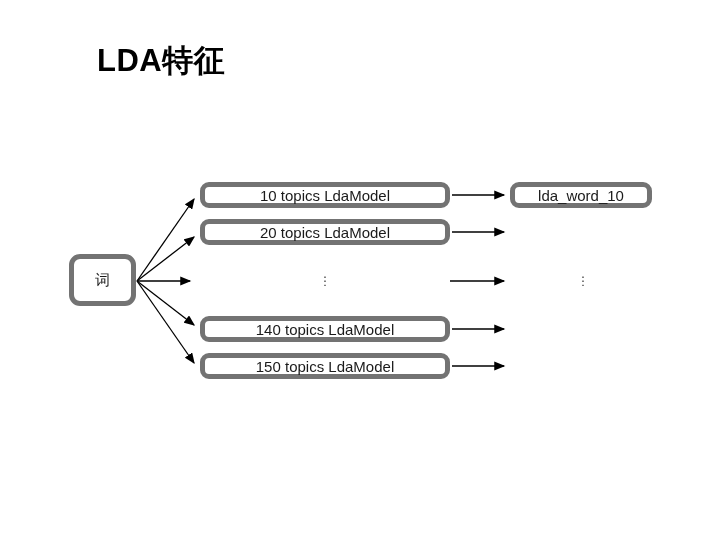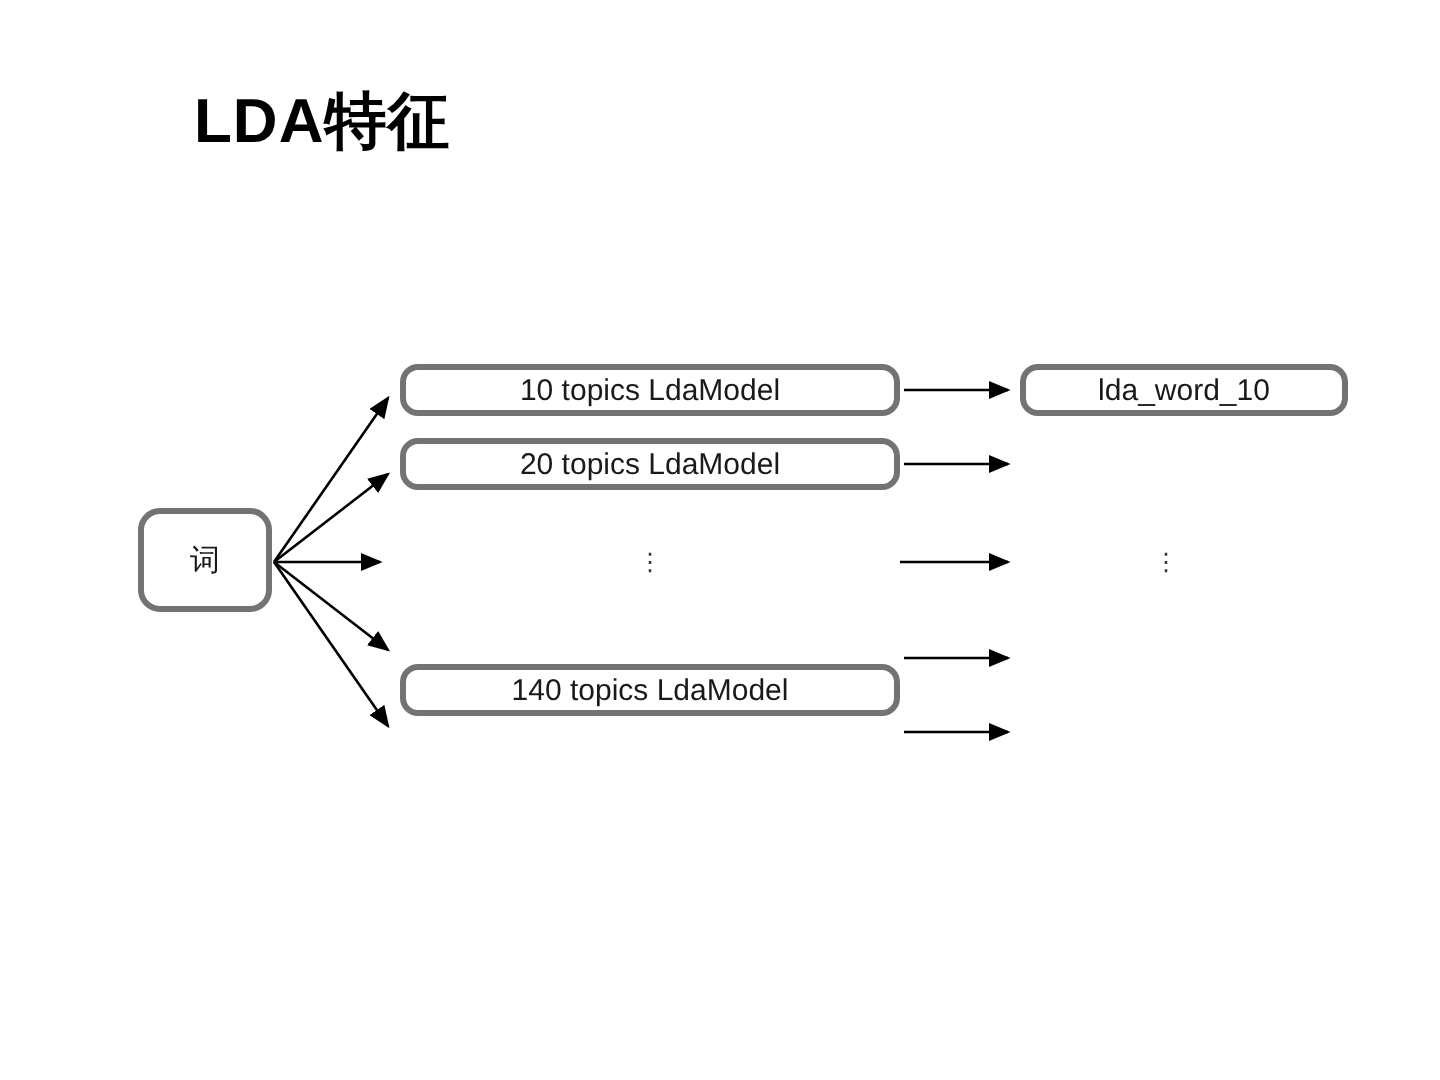--- a/index.html
+++ b/index.html
@@ -24,21 +24,21 @@
     margin-left: 43px;
   }
   .arrow-layer {
     position: absolute;
     left: 0; top: 0;
     width: 720px; height: 540px;
     pointer-events: none;
   }
   .node {
     position: absolute;
-    border: 3px solid #737373;
+    border: 5px solid #737373;
     background: #ffffff;
     color: #1a1a1a;
     display: flex;
     align-items: center;
     justify-content: center;
     white-space: nowrap;
   }
   .source-node {
     left: 69px; top: 254px;
     width: 67px; height: 52px;
@@ -46,27 +46,27 @@
     font-size: 15px;
   }
   .model-node {
     left: 200px;
     width: 250px; height: 26px;
     border-radius: 9px;
     font-size: 15px;
   }
   .output-node {
     left: 510px;
-    width: 164px; height: 26px;
+    width: 142px; height: 26px;
     border-radius: 9px;
     font-size: 15px;
   }
   .row1 { top: 182px; }
   .row2 { top: 219px; text-align: center; }
-  .row4 { top: 316px; margin-top: 16px; }
+  .row4 { top: 316px; }
   .row5 { top: 353px; }
   .ellipsis {
     position: absolute;
     color: #333333;
     font-size: 12px;
     line-height: 1;
     transform: translate(-50%, -50%);
   }
   .ellipsis-left  { left: 325px; top: 281px; }
   .ellipsis-right { left: 583px; top: 281px; }
@@ -103,14 +103,15 @@
   <div class="node model-node row1">10 topics LdaModel</div>
   <div class="node output-node row1">lda_word_10</div>
 
   <div class="node model-node row2">20 topics LdaModel</div>
 
   <div class="ellipsis ellipsis-left">⋮</div>
   <div class="ellipsis ellipsis-right">⋮</div>
 
   <div class="node model-node row4">140 topics LdaModel</div>
 
+  <div class="node model-node row5">150 topics LdaModel</div>
 
 </div>
 
 </body></html>

